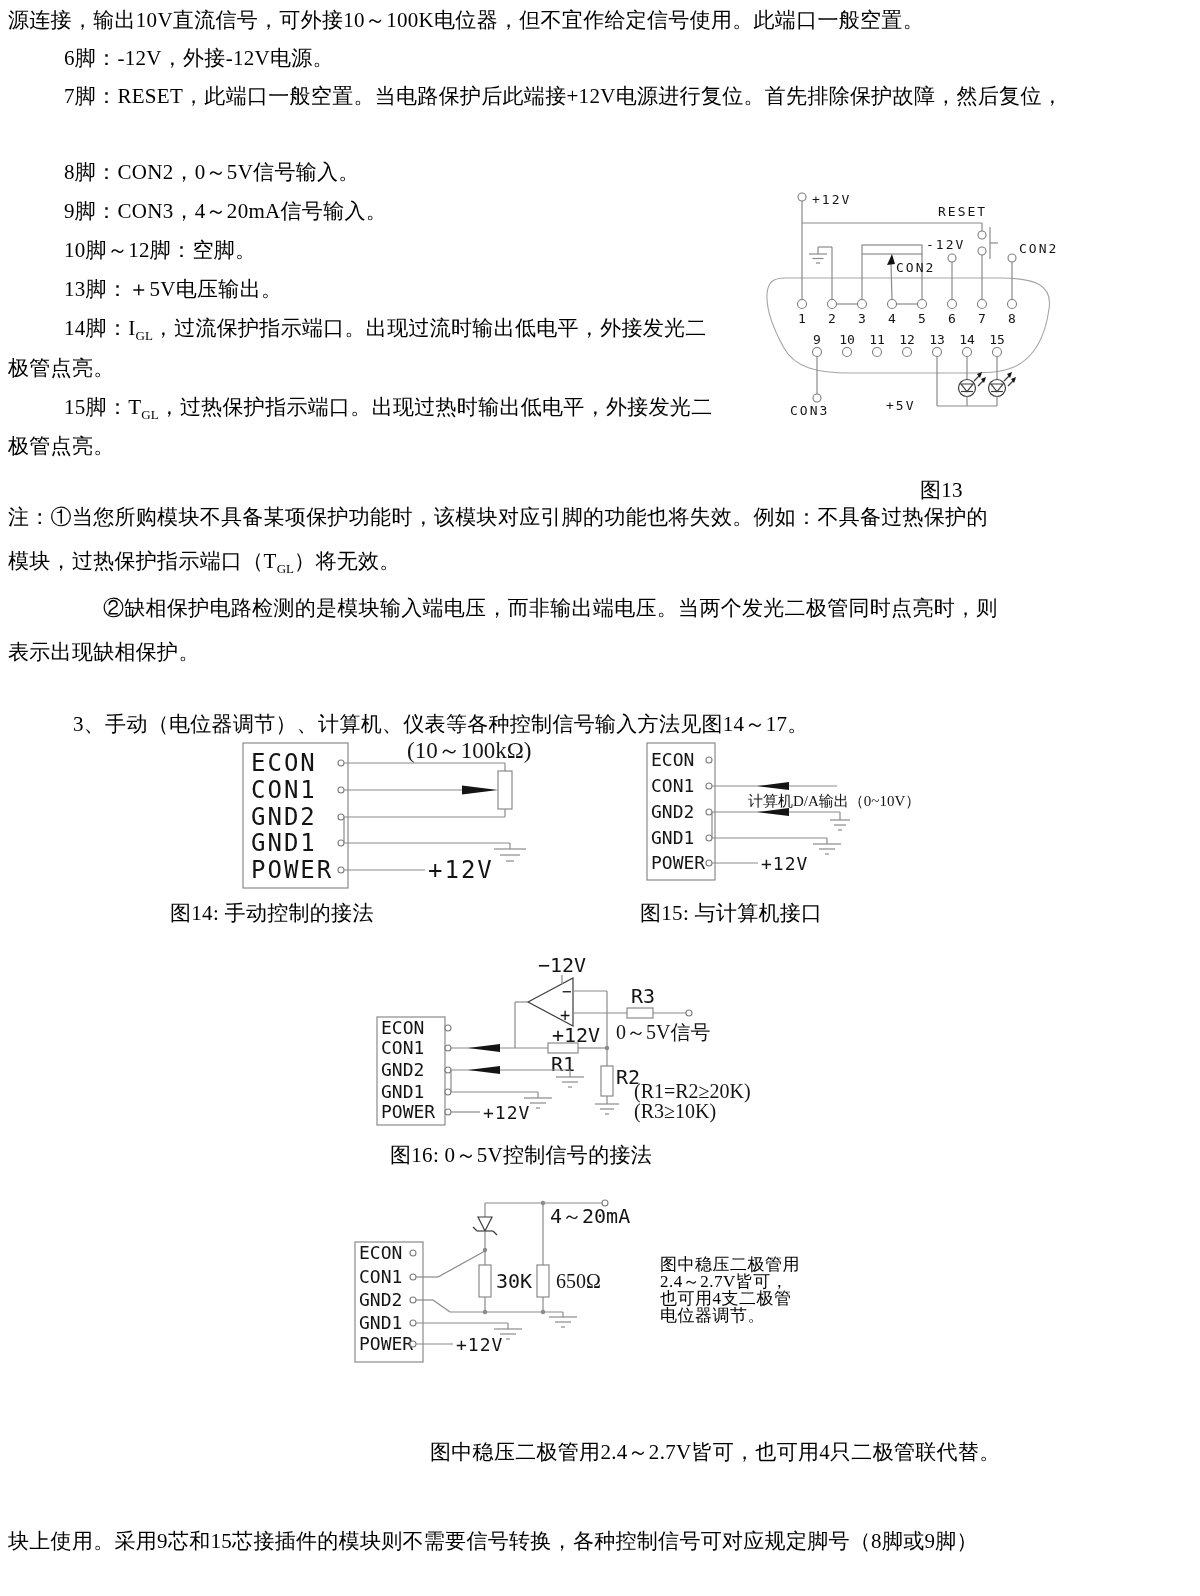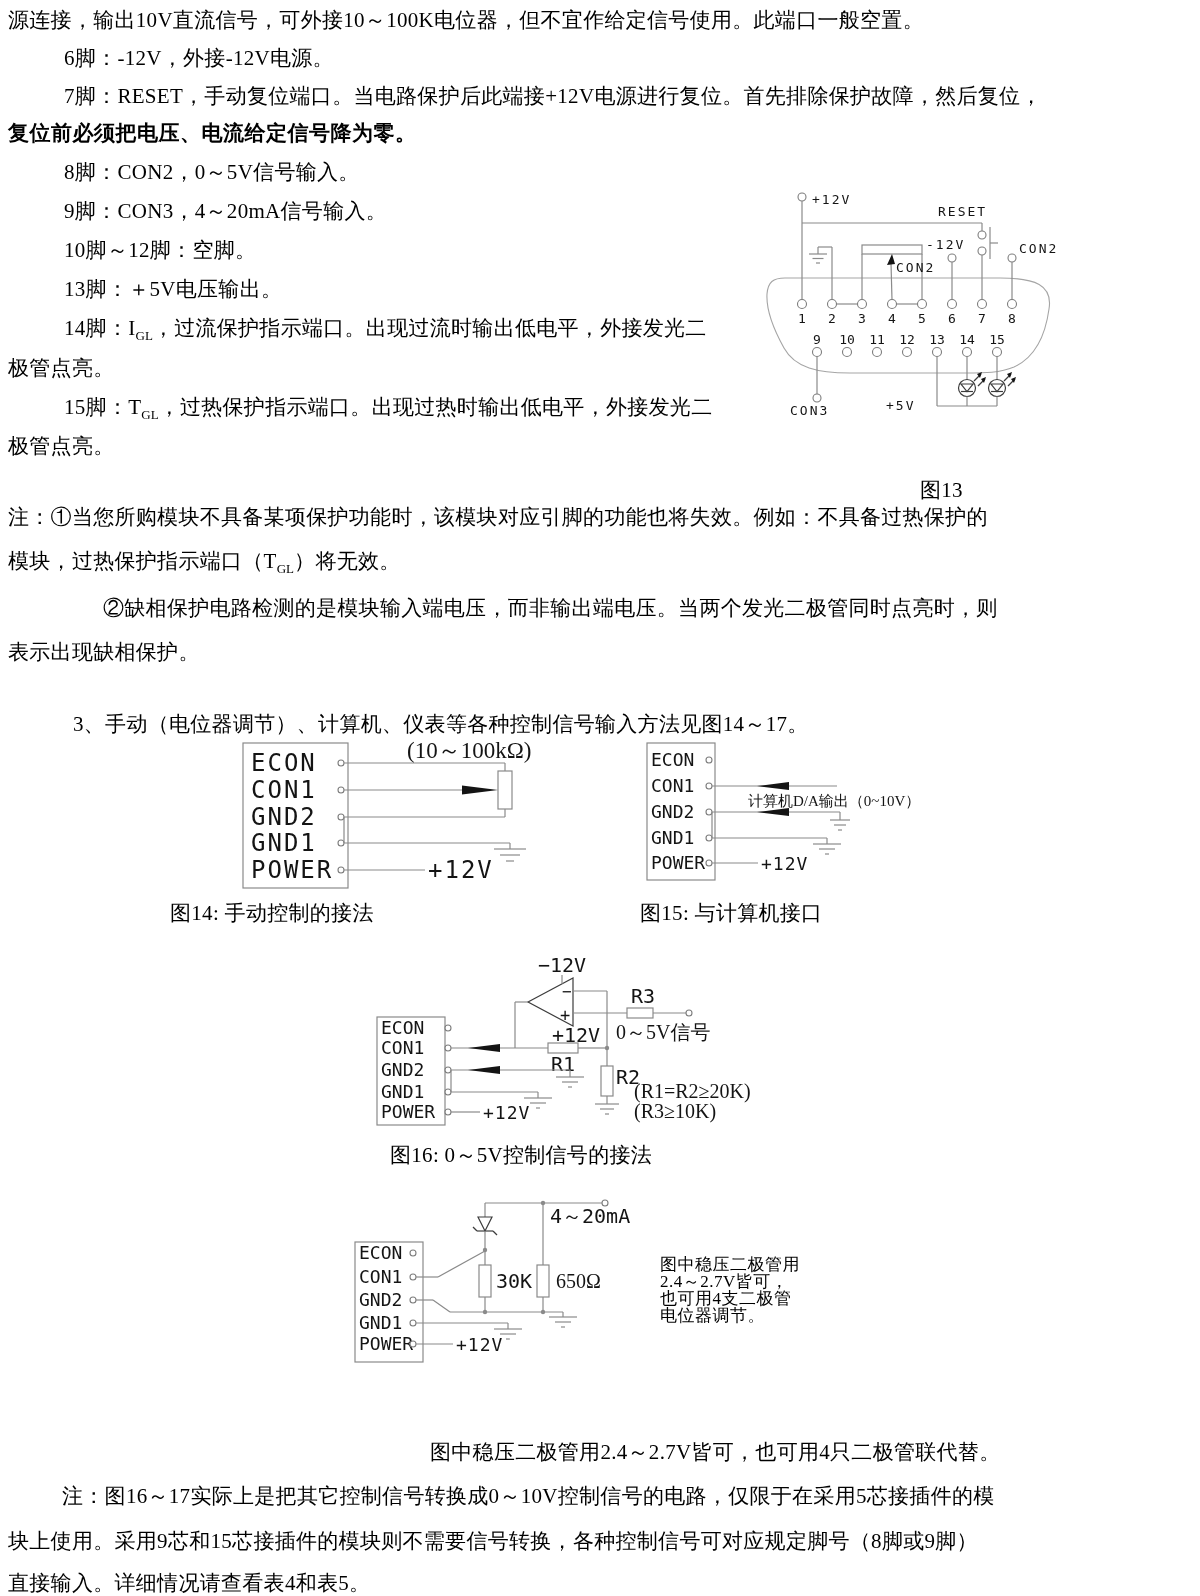--- a/index.html
+++ b/index.html
@@ -26,22 +26,21 @@
   .t23{font-size:23px;}
   .sidenote{position:absolute;font-size:17px;line-height:17px;letter-spacing:.5px;}
 </style>
 </head>
 <body>
 
 <div id="page">
 
   <div class="tl" style="left:8px;top:8px">源连接，输出10V直流信号，可外接10～100K电位器，但不宜作给定信号使用。此端口一般空置。</div>
   <div class="tl" style="left:64px;top:46px">6脚：-12V，外接-12V电源。</div>
-  <div class="tl" style="left:64px;top:84px">7脚：RESET，手动复位端口。当电路保护后此端接+12V电源进行复位。首先排除保护故障，然后复位，</div>
-  <div class="tl bold" style="left:8px;top:121px">复位前必须把电压、电流给定信号降为零。</div>
+  <div class="tl" style="left:64px;top:84px">7脚：RESET，此端口一般空置。当电路保护后此端接+12V电源进行复位。首先排除保护故障，然后复位，</div>
   <div class="tl" style="left:64px;top:160px">8脚：CON2，0～5V信号输入。</div>
   <div class="tl" style="left:64px;top:199px">9脚：CON3，4～20mA信号输入。</div>
   <div class="tl" style="left:64px;top:238px">10脚～12脚：空脚。</div>
   <div class="tl" style="left:64px;top:277px">13脚：＋5V电压输出。</div>
   <div class="tl" style="left:64px;top:316px"><span>14脚：I</span><sub>GL</sub><span>，过流保护指示端口。出现过流时输出低电平，外接发光二</span></div>
   <div class="tl" style="left:8px;top:356px">极管点亮。</div>
   <div class="tl" style="left:64px;top:395px"><span>15脚：T</span><sub>GL</sub><span>，过热保护指示端口。出现过热时输出低电平，外接发光二</span></div>
   <div class="tl" style="left:8px;top:434px">极管点亮。</div>
 
   <div class="tl" style="left:920px;top:478px">图13</div>
@@ -407,17 +406,15 @@
     </g>
   </svg>
   <div class="sidenote" style="left:660px;top:1256px">
     <div>图中稳压二极管用</div>
     <div>2.4～2.7V皆可，</div>
     <div>也可用4支二极管</div>
     <div>电位器调节。</div>
   </div>
 
   <div class="tl" style="left:430px;top:1440px">图中稳压二极管用2.4～2.7V皆可，也可用4只二极管联代替。</div>
-  <div class="tl" style="left:62px;top:1484px">注：图16～17实际上是把其它控制信号转换成0～10V控制信号的电路，仅限于在采用5芯接插件的模</div>
   <div class="tl" style="left:8px;top:1529px">块上使用。采用9芯和15芯接插件的模块则不需要信号转换，各种控制信号可对应规定脚号（8脚或9脚）</div>
-  <div class="tl" style="left:8px;top:1571px">直接输入。详细情况请查看表4和表5。</div>
 
 </div>
 
 </body></html>

